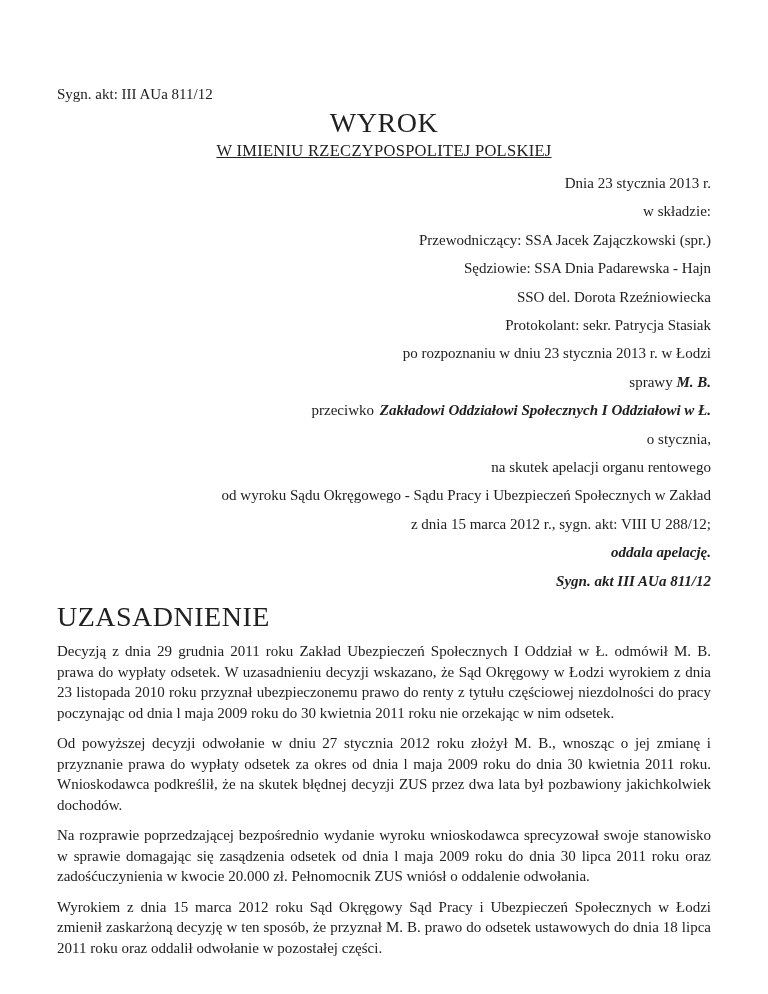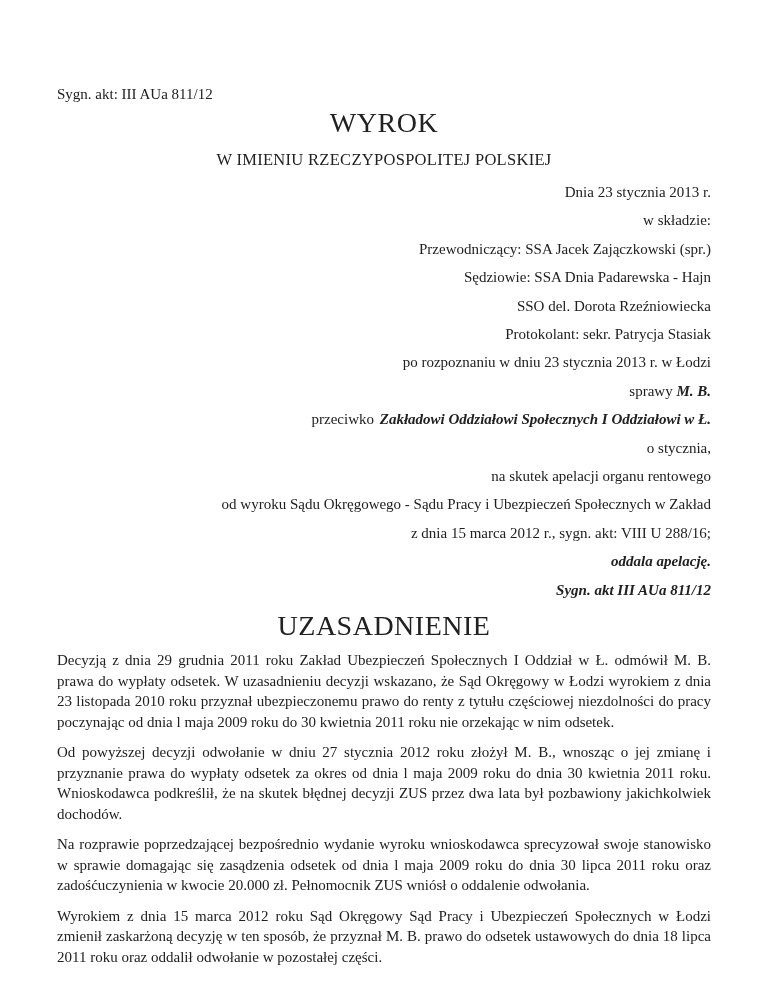--- a/index.html
+++ b/index.html
@@ -30,23 +30,24 @@
     font-weight: normal;
     text-align: center;
     margin: 2px 0 0 0;
     line-height: 32px;
     letter-spacing: 0.5px;
   }
   h2.doc-subtitle {
     font-size: 16.5px;
     font-weight: normal;
     text-align: center;
-    margin: 11px 0 0 0;
+    margin: 2px 0 0 0;
     line-height: 20px;
     letter-spacing: 0.3px;
+    text-decoration: underline;
   }
   .intro {
     margin-top: 8px;
   }
   .line {
     font-size: 15px;
     line-height: 28.4px;
     margin: 0;
     white-space: nowrap;
     text-align: right;
@@ -54,21 +55,21 @@
   .bi {
     font-weight: bold;
     font-style: italic;
   }
   .gap {
     margin-right: 2px;
   }
   h2.justification-heading {
     font-size: 28px;
     font-weight: normal;
-    text-align: center;
+    text-align: left;
     margin: 6px 0 8px 0;
     line-height: 32px;
     letter-spacing: 0.5px;
   }
   .body-paragraph {
     font-size: 15px;
     line-height: 20.5px;
     text-align: justify;
     margin: 0 0 10px 0;
   }
@@ -95,21 +96,21 @@
 
     <p class="line"><span>sprawy</span>
       <span class="bi">M. B.</span></p>
 
     <p class="line"><span class="gap">przeciwko</span>
       <span class="bi">Zakładowi Oddziałowi Społecznych I Oddziałowi w Ł.</span></p>
 
     <p class="line">o stycznia,</p>
     <p class="line">na skutek apelacji organu rentowego</p>
     <p class="line">od wyroku Sądu Okręgowego - Sądu Pracy i Ubezpieczeń Społecznych w Zakład</p>
-    <p class="line">z dnia 15 marca 2012 r., sygn. akt: VIII U 288/16;</p>
+    <p class="line">z dnia 15 marca 2012 r., sygn. akt: VIII U 288/12;</p>
 
     <p class="line bi">oddala apelację.</p>
     <p class="line bi">Sygn. akt III AUa 811/12</p>
   </div>
 
   <h2 class="justification-heading">UZASADNIENIE</h2>
 
   <div>
     <p class="body-paragraph">Decyzją z dnia 29 grudnia 2011 roku Zakład Ubezpieczeń Społecznych I Oddział w Ł. odmówił M. B. prawa do wypłaty odsetek. W uzasadnieniu decyzji wskazano, że Sąd Okręgowy w Łodzi wyrokiem z dnia 23 listopada 2010 roku przyznał ubezpieczonemu prawo do renty z tytułu częściowej niezdolności do pracy poczynając od dnia l maja 2009 roku do 30 kwietnia 2011 roku nie orzekając w nim odsetek.</p>
     <p class="body-paragraph">Od powyższej decyzji odwołanie w dniu 27 stycznia 2012 roku złożył M. B., wnosząc o jej zmianę i przyznanie prawa do wypłaty odsetek za okres od dnia l maja 2009 roku do dnia 30 kwietnia 2011 roku. Wnioskodawca podkreślił, że na skutek błędnej decyzji ZUS przez dwa lata był pozbawiony jakichkolwiek dochodów.</p>

